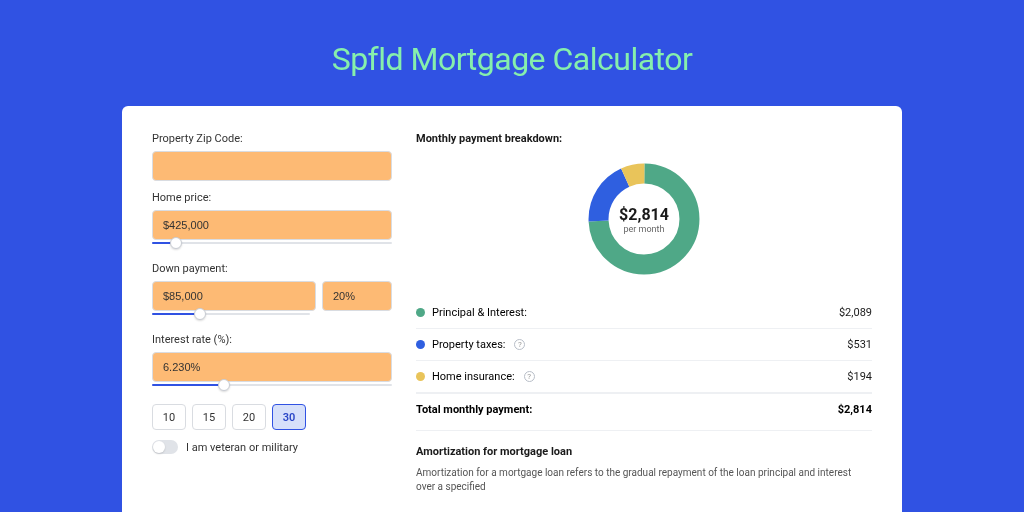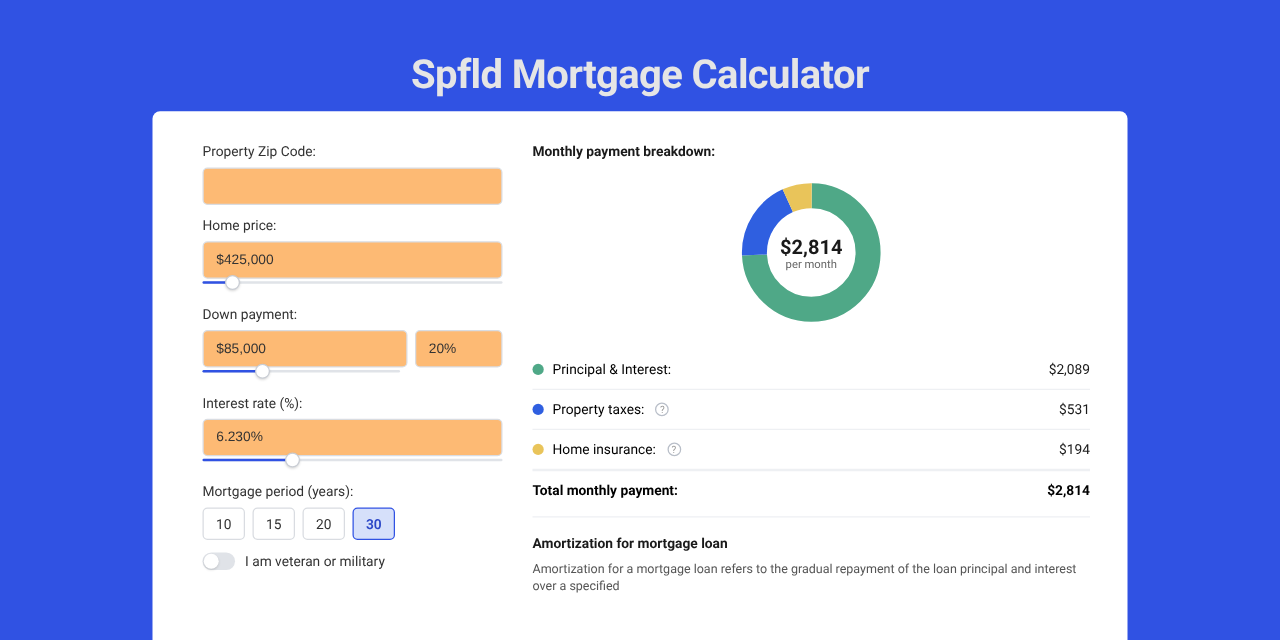--- a/index.html
+++ b/index.html
@@ -11,31 +11,31 @@
     overflow: hidden;
   }
   .outer {
     padding: 40px 0 0 0;
     display: flex;
     flex-direction: column;
     align-items: center;
     height: 100%;
   }
   .page-title {
-    color: #e5e5e5;
+    color: #86efac;
     font-size: 32px;
-    font-weight: 700;
-    margin-bottom: 11px;
+    font-weight: 400;
+    margin-bottom: 28px;
     letter-spacing: -0.5px;
   }
   .card {
     background: #fff;
     width: 780px;
     border-radius: 6px 6px 0 0;
-    padding: 26px 30px 0 40px;
+    padding: 26px 30px 0 30px;
     display: flex;
     gap: 24px;
     height: 100%;
   }
   .left-col {
     width: 240px;
     flex-shrink: 0;
   }
   .right-col {
     flex: 1;
@@ -283,21 +283,20 @@
         <label class="field-label">Interest rate (%):</label>
         <input class="text-input" value="6.230%" style="">
         <div class="slider-track">
           <div class="slider-line"></div>
           <div class="slider-fill" style="width:30%"></div>
           <div class="slider-thumb" style="left:30%"></div>
         </div>
       </div>
 
       <div class="field-group">
-        <label class="field-label">Mortgage period (years):</label>
         <div class="term-row">
           <div class="term-btn">10</div>
           <div class="term-btn">15</div>
           <div class="term-btn">20</div>
           <div class="term-btn active">30</div>
         </div>
       </div>
 
       <div class="toggle-row">
         <div class="toggle"></div>

